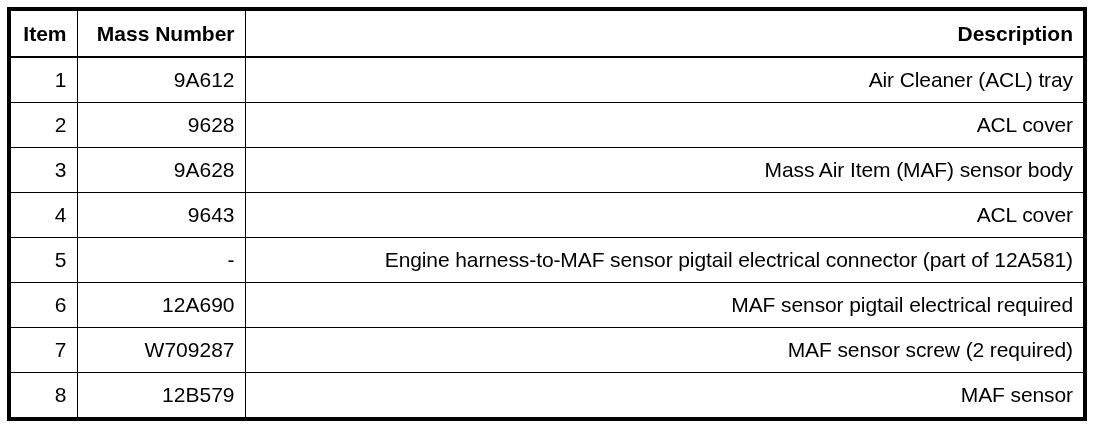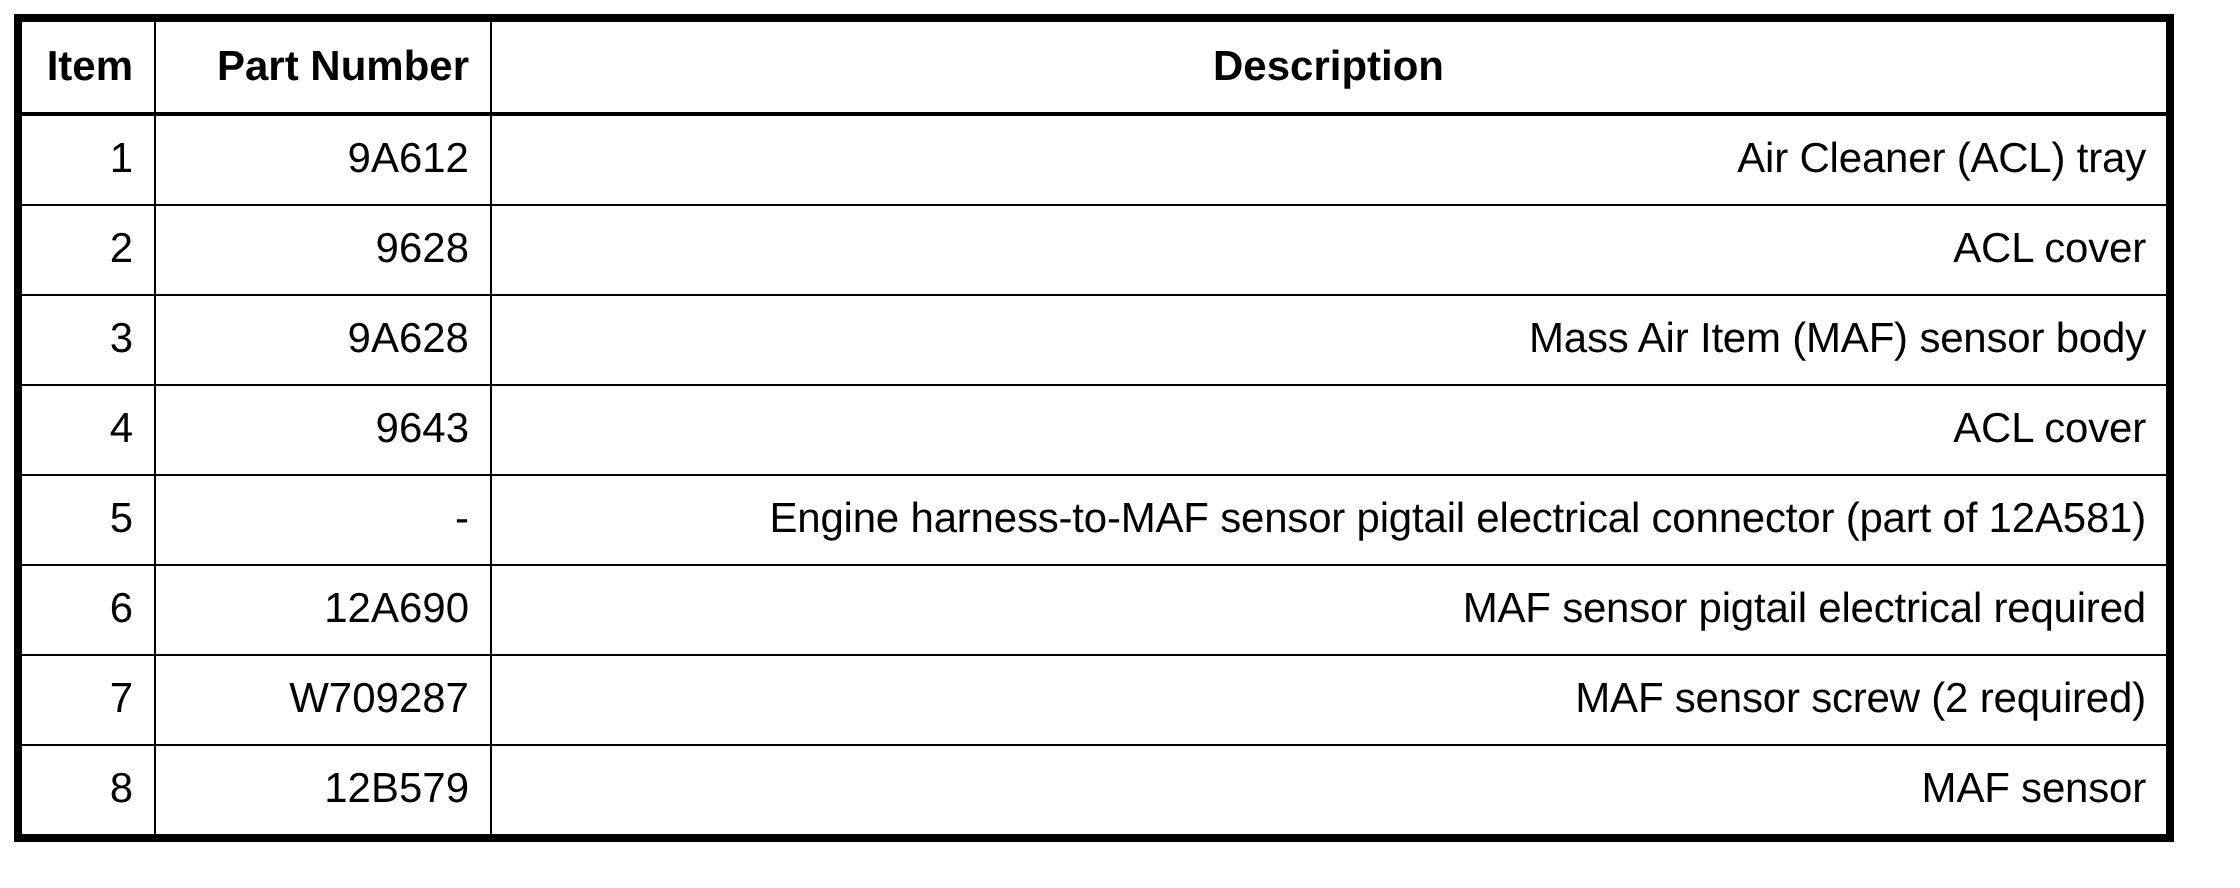--- a/index.html
+++ b/index.html
@@ -45,21 +45,21 @@
     text-align: right;
     white-space: nowrap;
     overflow: hidden;
   }
   .parts-table thead th {
     font-weight: bold;
     height: 45px;
     border-bottom: 2px solid #000000;
   }
   .parts-table thead th.head-desc {
-    text-align: center;
+    text-align: right;
   }
   .parts-table tbody td {
     font-weight: normal;
   }
   .parts-table tbody td.cell-desc {
     letter-spacing: -0.1px;
     margin-top: 40px;
   }
 </style>
 </head>
@@ -69,21 +69,21 @@
 
   <table class="parts-table">
     <colgroup>
       <col class="col-item">
       <col class="col-part">
       <col class="col-desc">
     </colgroup>
     <thead>
       <tr>
         <th class="head-item">Item</th>
-        <th class="head-part">Part Number</th>
+        <th class="head-part">Mass Number</th>
         <th class="head-desc">Description</th>
       </tr>
     </thead>
     <tbody>
       <tr>
         <td class="cell-item">1</td>
         <td class="cell-part">9A612</td>
         <td class="cell-desc">Air Cleaner (ACL) tray</td>
       </tr>
       <tr>

